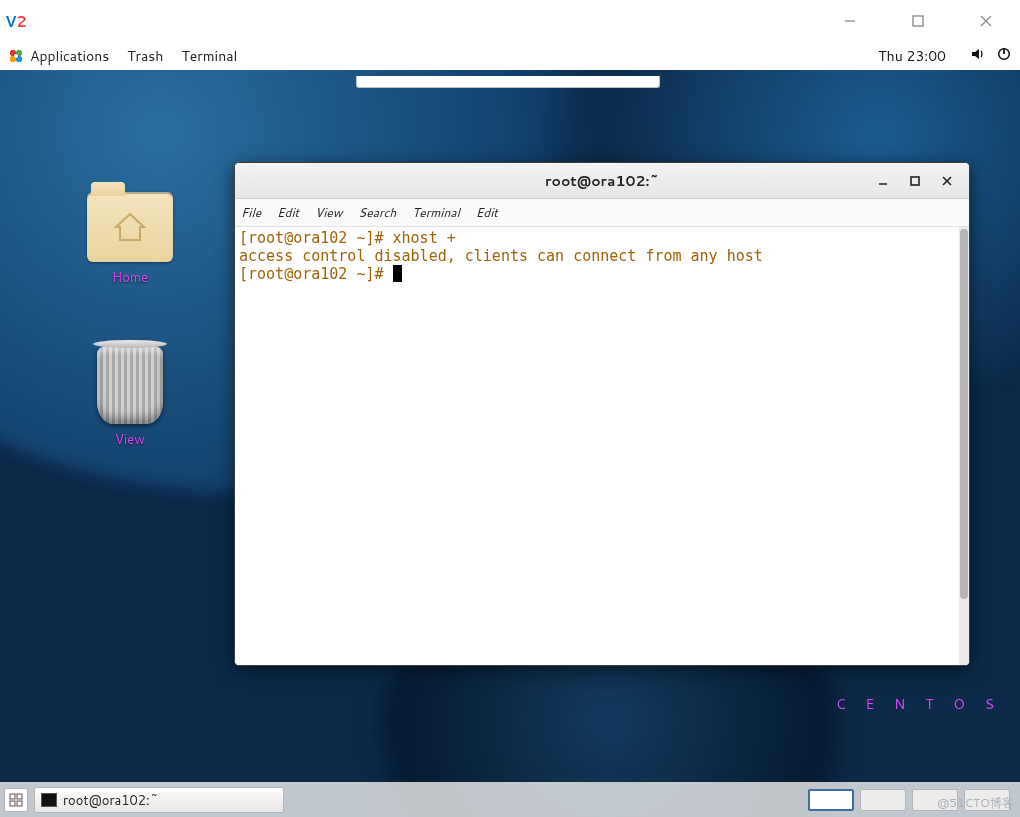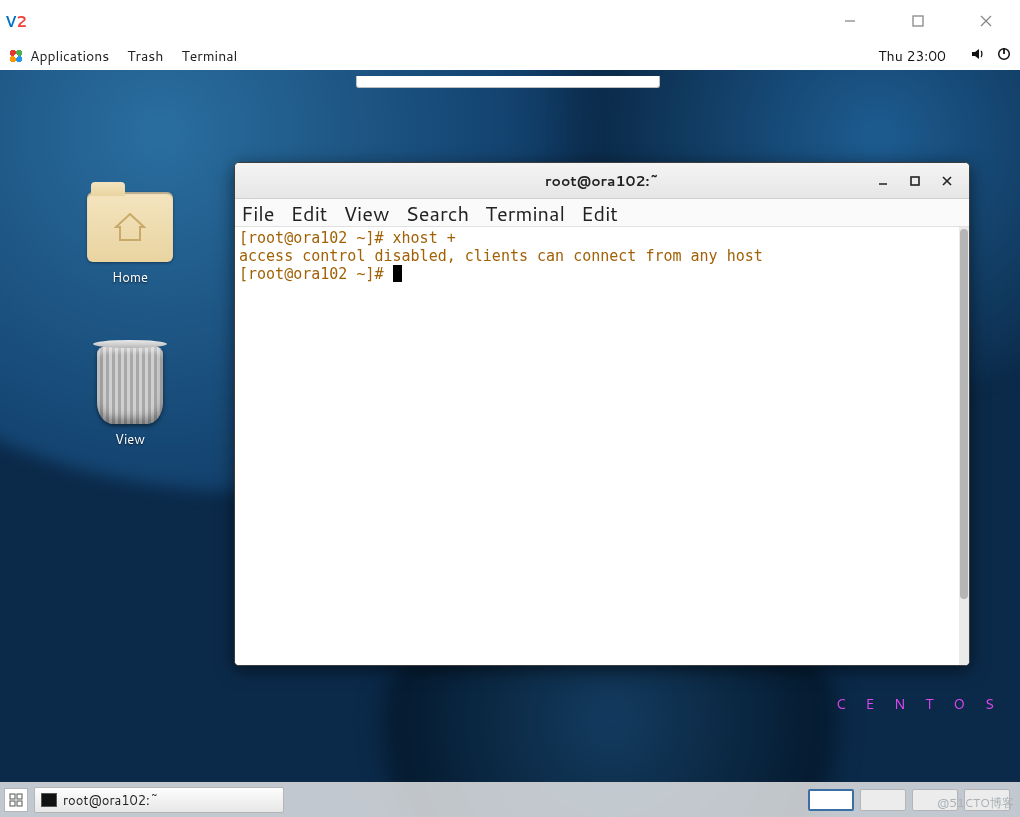--- a/index.html
+++ b/index.html
@@ -126,21 +126,21 @@
     border-radius: 0 0 3px 3px;
     background: #fff;
     z-index: 3;
   }
   
   .desktop-icons {
     position: absolute;
     top: 150px;
     left: 60px;
     z-index: 4;
-    color: #ffffff;
+    color: #d946ef;
     text-align: center;
     text-shadow: 0 1px 2px rgba(0,0,0,.7);
     font-size: 13px;
   }
   .dicon { width: 140px; margin-bottom: 60px; }
   .dicon .label { margin-top: 6px; }
   .folder-home {
     width: 86px; height: 70px; margin: 0 auto;
     border-radius: 6px;
     background: linear-gradient(#f4e4bf, #e9d4a0);
@@ -206,22 +206,23 @@
     display:flex;align-items:center;justify-content:center;
     font-size: 12px; color:#222;
   }
   .term-menubar {
     height: 28px;
     background: #fafafa;
     display: flex;
     align-items: center;
     padding: 0 6px;
     border-bottom: 1px solid #e0e0e0;
-    font-size: 20px;
+    font-size: 12px;
     color: #222;
+    font-style: italic;
   }
   .term-menubar span { margin-right: 16px; }
   .term-body {
     flex: 1;
     position: relative;
     background: #ffffff;
     font-family: "DejaVu Sans Mono","Liberation Mono",monospace;
     font-size: 15px;
     color: #a16207;
     padding: 2px 4px;

